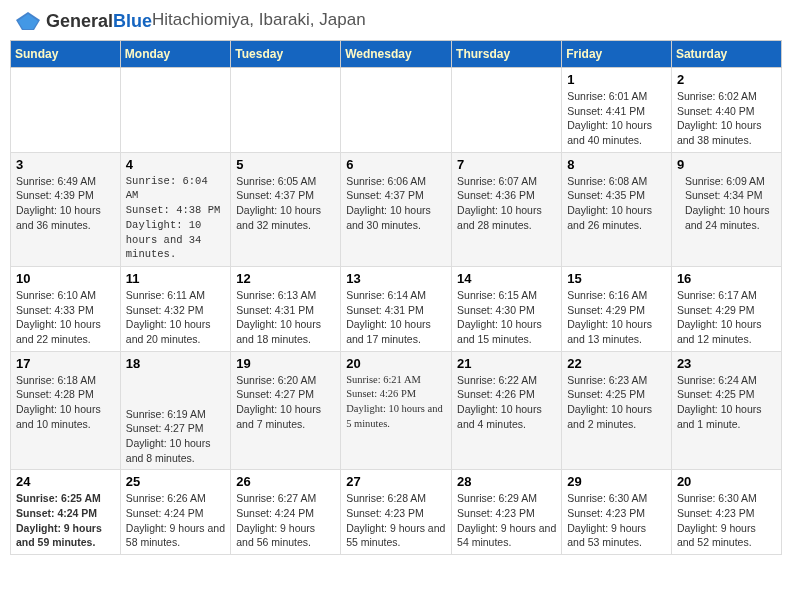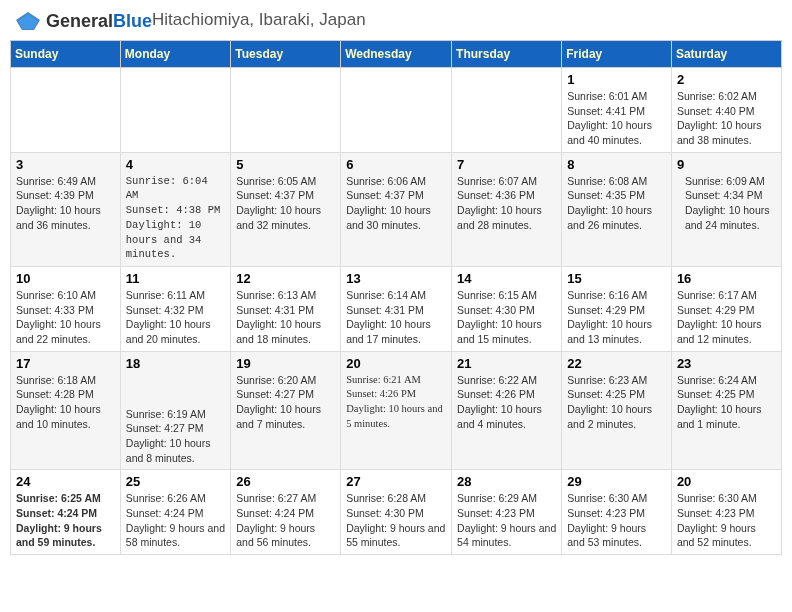--- a/index.html
+++ b/index.html
@@ -287,21 +287,21 @@
         </td>
         <td>
           <span class="day-num">26</span>
           <div class="day-info" style="white-space: pre-line;">Sunrise: 6:27 AM
 Sunset: 4:24 PM
 Daylight: 9 hours and 56 minutes.</div>
         </td>
         <td>
           <span class="day-num">27</span>
           <div class="day-info" style="white-space: pre-line;">Sunrise: 6:28 AM
-Sunset: 4:30 PM
+Sunset: 4:23 PM
 Daylight: 9 hours and 55 minutes.</div>
         </td>
         <td>
           <span class="day-num">28</span>
           <div class="day-info" style="white-space: pre-line;">Sunrise: 6:29 AM
 Sunset: 4:23 PM
 Daylight: 9 hours and 54 minutes.</div>
         </td>
         <td>
           <span class="day-num">29</span>

